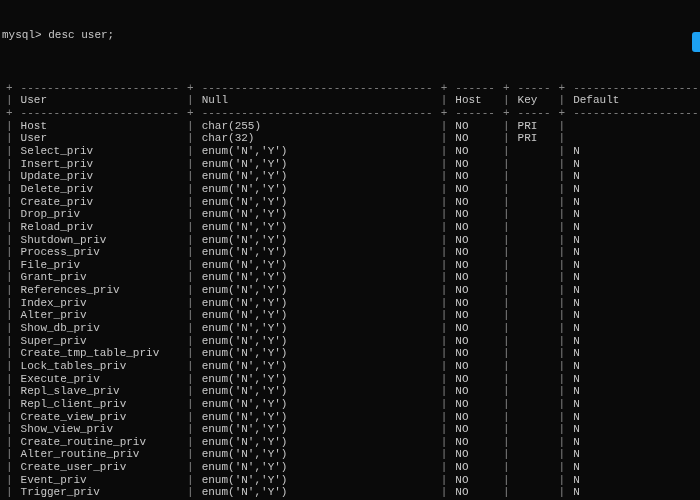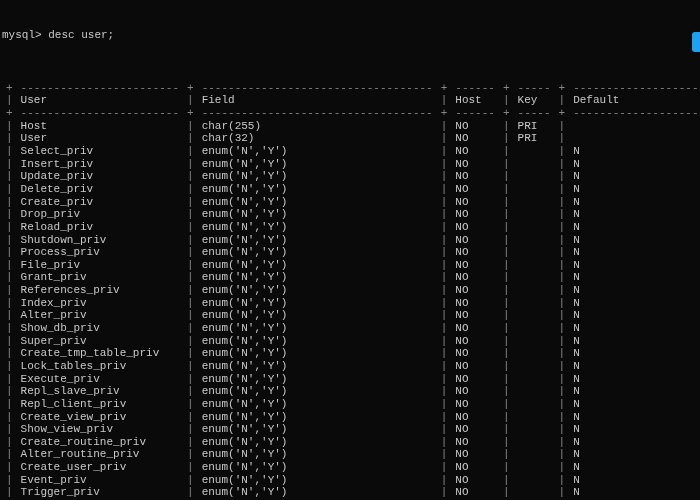--- a/index.html
+++ b/index.html
@@ -67,21 +67,21 @@
         <td class="vbar">+</td><td class="col-field">------------------------</td>
         <td class="vbar">+</td><td class="col-type">-----------------------------------</td>
         <td class="vbar">+</td><td class="col-null">------</td>
         <td class="vbar">+</td><td class="col-key">-----</td>
         <td class="vbar">+</td><td class="col-default">-----------------------</td>
         
         
       </tr>
       <tr>
         <td class="vbar">|</td><th class="col-field">User</th>
-        <td class="vbar">|</td><th class="col-type">Field</th>
+        <td class="vbar">|</td><th class="col-type">Null</th>
         <td class="vbar">|</td><th class="col-null">Host</th>
         <td class="vbar">|</td><th class="col-key">Key</th>
         <td class="vbar">|</td><th class="col-default">Default</th>
         
         
       </tr>
       <tr class="hline">
         <td class="vbar">+</td><td class="col-field">------------------------</td>
         <td class="vbar">+</td><td class="col-type">-----------------------------------</td>
         <td class="vbar">+</td><td class="col-null">------</td>

